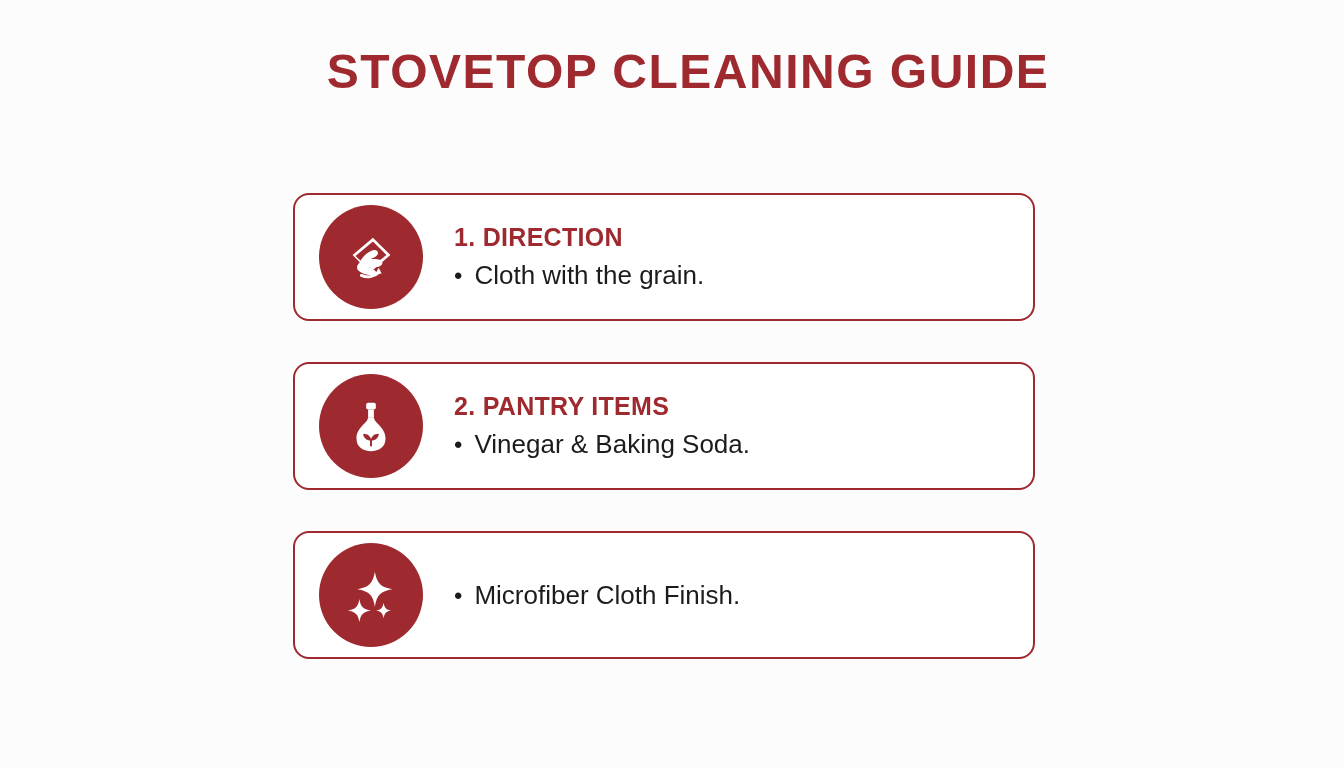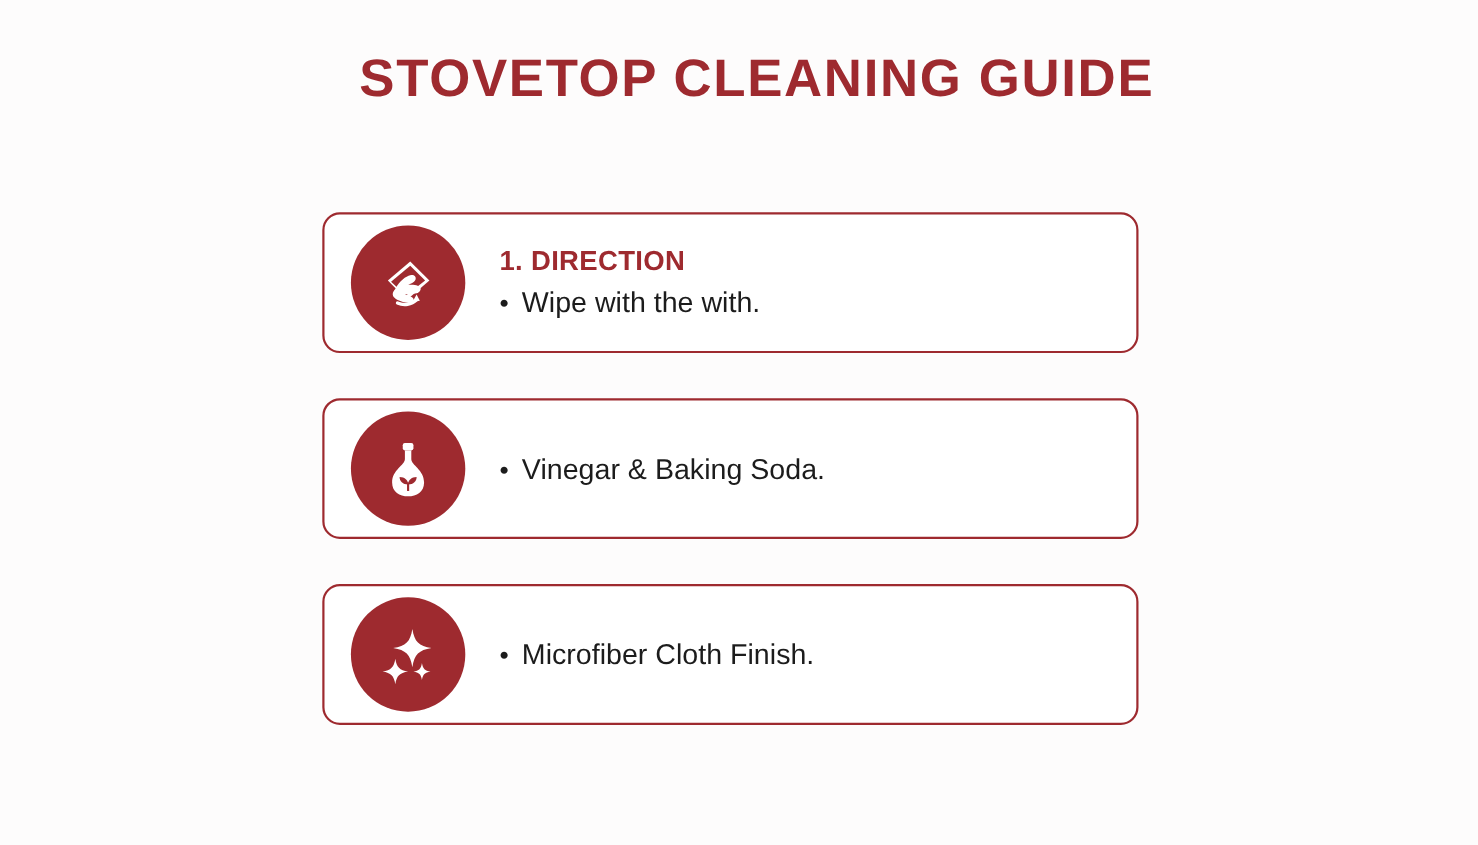--- a/index.html
+++ b/index.html
@@ -116,39 +116,40 @@
             <path d="M20 38 c4 -8 10 -12 14 -13 c3 -1 6 1 5 4 c-1 3 -5 4 -7 5 c4 0 9 0 11 2 c2 2 0 5 -3 6 c-4 1 -8 1 -11 1 c3 1 7 2 8 4 c1 2 -1 4 -4 4 c-5 0 -11 -2 -14 -5 c-2 -2 -2 -5 1 -8 Z" fill="#ffffff"></path>
             <path d="M40 48 a16 16 0 0 1 -18 3" stroke="#ffffff" stroke-width="3" fill="none" stroke-linecap="round"></path>
             <path d="M40 43 l3 6 l-7 1 Z" fill="#ffffff"></path>
           </svg>
         </span>
       </div>
       <div class="card-text">
         <div class="card-heading">1. DIRECTION</div>
         <div class="card-bullet-row">
           <span class="bullet-dot">•</span>
-          <span class="card-bullet">Wipe with the with.</span>
+          <span class="card-bullet">Cloth with the grain.</span>
         </div>
       </div>
     </div>
 
     <div class="card">
       <div class="badge">
         <span>
           <svg width="62" height="62" viewBox="0 0 64 64" fill="none">
             <rect x="27" y="8" width="10" height="7" rx="2" fill="#ffffff"></rect>
             <rect x="29" y="15" width="6" height="8" fill="#ffffff"></rect>
             <path d="M29 23 c0 6 -12 10 -12 22 c0 9 7 13 15 13 c8 0 15 -4 15 -13 c0 -12 -12 -16 -12 -22 Z" fill="#ffffff"></path>
             <path d="M32 47 c-5 0 -8 -3 -8 -7 c5 0 8 3 8 7 Z" fill="#9e2a2f"></path>
             <path d="M32 47 c5 0 8 -3 8 -7 c-5 0 -8 3 -8 7 Z" fill="#9e2a2f"></path>
             <rect x="31" y="45" width="2" height="8" fill="#9e2a2f"></rect>
           </svg>
         </span>
       </div>
       <div class="card-text">
+        <div class="card-heading">2. PANTRY ITEMS</div>
         <div class="card-bullet-row">
           <span class="bullet-dot">•</span>
           <span class="card-bullet">Vinegar &amp; Baking Soda.</span>
         </div>
       </div>
     </div>
 
     <div class="card">
       <div class="badge">
         <span>

